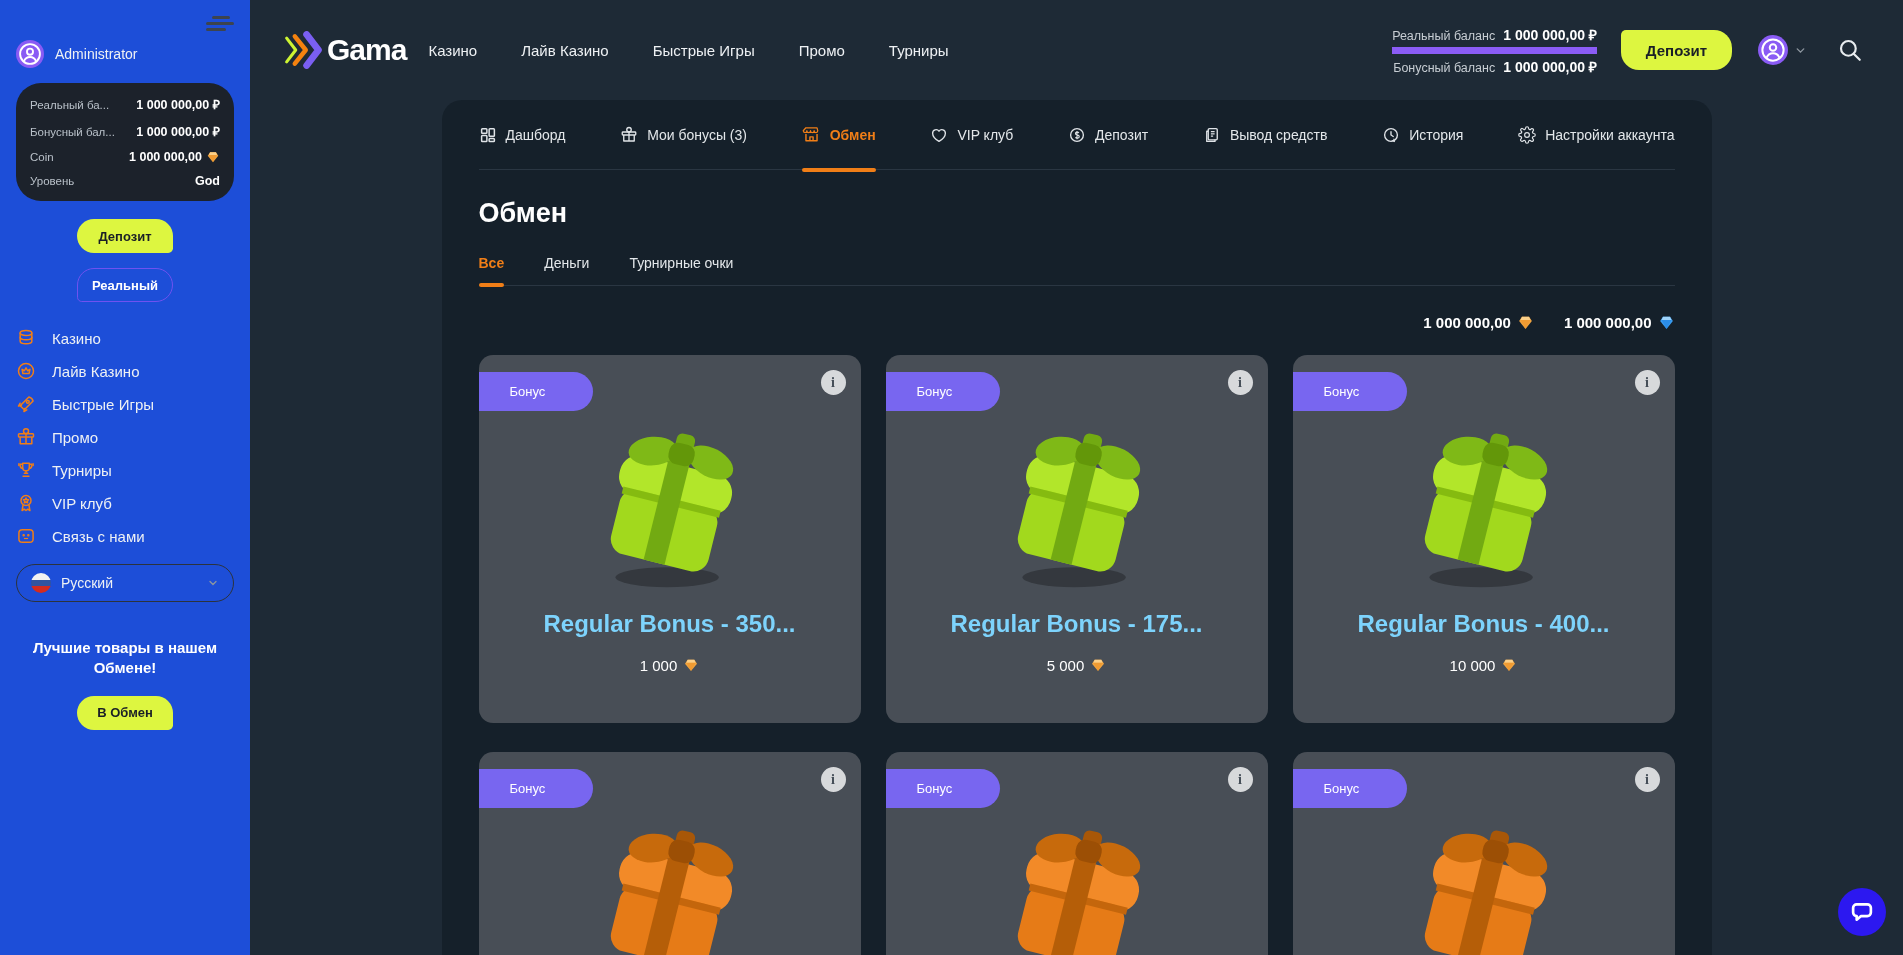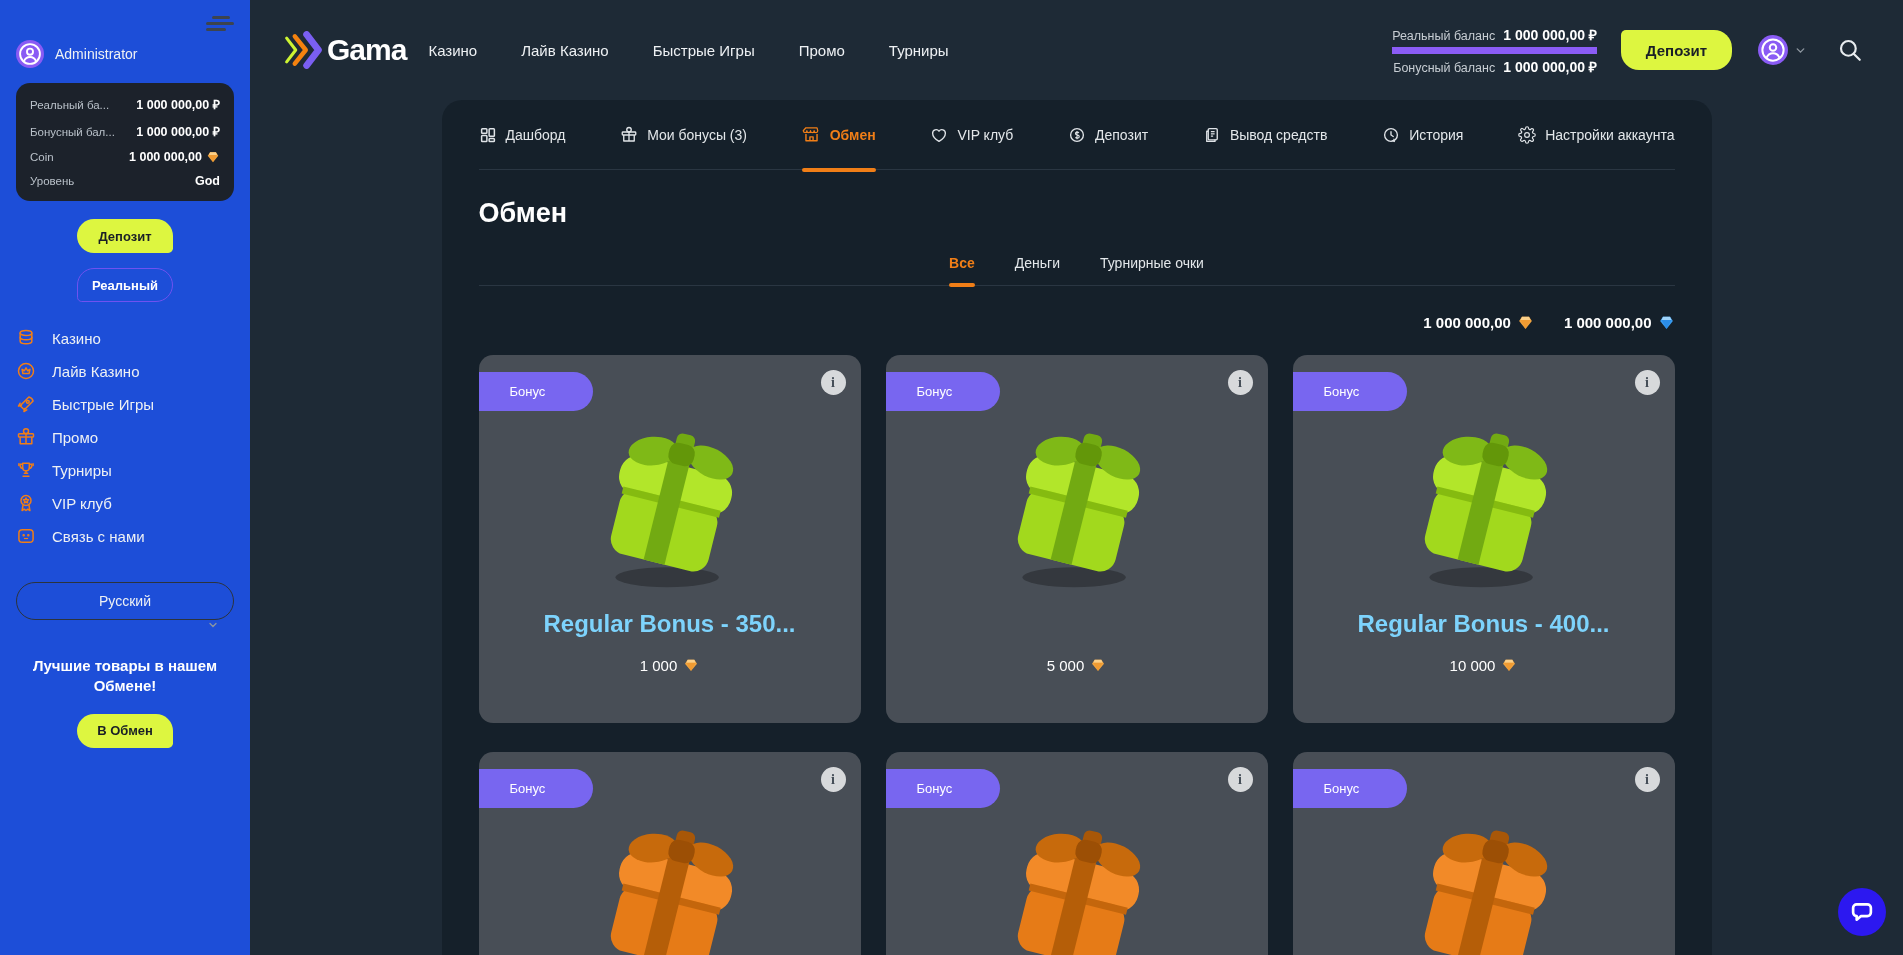--- a/index.html
+++ b/index.html
@@ -22,21 +22,21 @@
   .burger span:nth-child(3){ width:20px; margin-right:8px; }
 
   .profile-row { margin-top:40px; display:flex; align-items:center; gap:11px; }
   .avatar-circle {
     width:28px; height:28px; border-radius:50%; background:#8a5bf4;
     display:flex; align-items:center; justify-content:center; flex:0 0 auto;
   }
   .profile-row .name { font-size:14px; color:#eef1f4; }
 
   .balance-card {
-    margin-top:15px; background:#1c222b; border-radius:14px;
+    margin-top:15px; background:#1c222b; border-radius:25px;
     padding:13px 14px; display:flex; flex-direction:column; gap:10px;
   }
   .bal-row { display:flex; align-items:center; font-size:11.5px; }
   .bal-row .lbl { color:#b9c1c9; max-width:86px; white-space:nowrap; overflow:hidden; }
   .bal-row .val { margin-left:auto; font-weight:bold; font-size:12.5px; color:#fff; display:flex; align-items:center; gap:4px; }
 
   .btn-yellow {
     display:flex; align-items:center; justify-content:center;
     background:#ddf640; color:#1a1f26; font-weight:bold; font-size:13px;
     border:none; cursor:pointer;
@@ -49,22 +49,22 @@
     background:transparent; color:#fff; font-weight:bold; font-size:13px;
     border:1.5px solid #6f52f0; border-radius:18px 18px 18px 5px; cursor:pointer;
   }
 
   .side-nav { margin-top:26px; display:flex; flex-direction:column; gap:13px; }
   .nav-item { display:flex; align-items:center; gap:16px; height:20px; cursor:pointer; }
   .nav-item .icon { color:#f07e17; flex:0 0 auto; }
   .nav-item .label { font-size:15px; color:#eef1f4; }
 
   .lang-select {
-    margin-top:36px; height:38px; border:1px solid #2c333d; border-radius:999px;
-    display:flex; align-items:center; padding:0 14px; gap:10px; cursor:pointer;flex-direction:column;
+    margin-top:18px; height:38px; border:1px solid #2c333d; border-radius:999px;
+    display:flex; align-items:center; padding:0 14px; gap:10px; cursor:pointer;
   }
   .lang-select .label { font-size:14px; color:#eef1f4; }
   .chev { color:#8d969f; margin-left:auto; }
 
   .promo-title { margin-top:36px; text-align:center; font-weight:bold; font-size:15px; line-height:1.35; color:#fff; }
   .promo-btn { width:96px; height:34px; margin:17px auto 0; }
 
   
   .main-area { margin-left:250px; }
   .topbar { height:100px; display:flex; align-items:center; padding:0 40px 0 33px; }
@@ -96,21 +96,21 @@
   .tab .ticon { color:#dfe3e7; }
   .tab.active { color:#f07e17; font-weight:bold; }
   .tab.active .ticon { color:#f07e17; }
   .tab.active::after {
     content:""; position:absolute; left:0; right:0; bottom:-2px; height:4px;
     border-radius:3px; background:#f07e17;
   }
 
   .page-title { margin-top:28px; font-size:27px; font-weight:bold; color:#fff; }
 
-  .filters { display:flex; gap:40px; margin-top:26px; border-bottom:1px solid #2a3642;justify-content:center; }
+  .filters { display:flex; gap:40px; margin-top:26px; border-bottom:1px solid #2a3642; }
   .filter { position:relative; padding-bottom:14px; font-size:14px; color:#e3e7ea; cursor:pointer; }
   .filter.active { color:#f07e17; font-weight:bold; }
   .filter.active::after {
     content:""; position:absolute; left:0; right:0; bottom:-2px; height:4px;
     border-radius:3px; background:#f07e17;
   }
 
   .wallet-row {
     margin-top:28px; display:flex; justify-content:flex-end; align-items:center; gap:30px;
     font-size:15px; font-weight:bold; color:#fff;
@@ -514,20 +514,21 @@
       </div>
 
       <div class="card">
         <span class="badge">Бонус</span>
         <span class="info-btn">i</span>
         <span class="gift-wrap">
           <svg width="172" height="172">
               <use href="#gift-green"></use>
             </svg>
         </span>
+        <div class="card-title">Regular Bonus - 175...</div>
         <div class="card-price">
           <span>5 000</span>
           <svg width="16" height="16">
               <use href="#gem-orange"></use>
             </svg>
         </div>
       </div>
 
       <div class="card">
         <span class="badge">Бонус</span>

